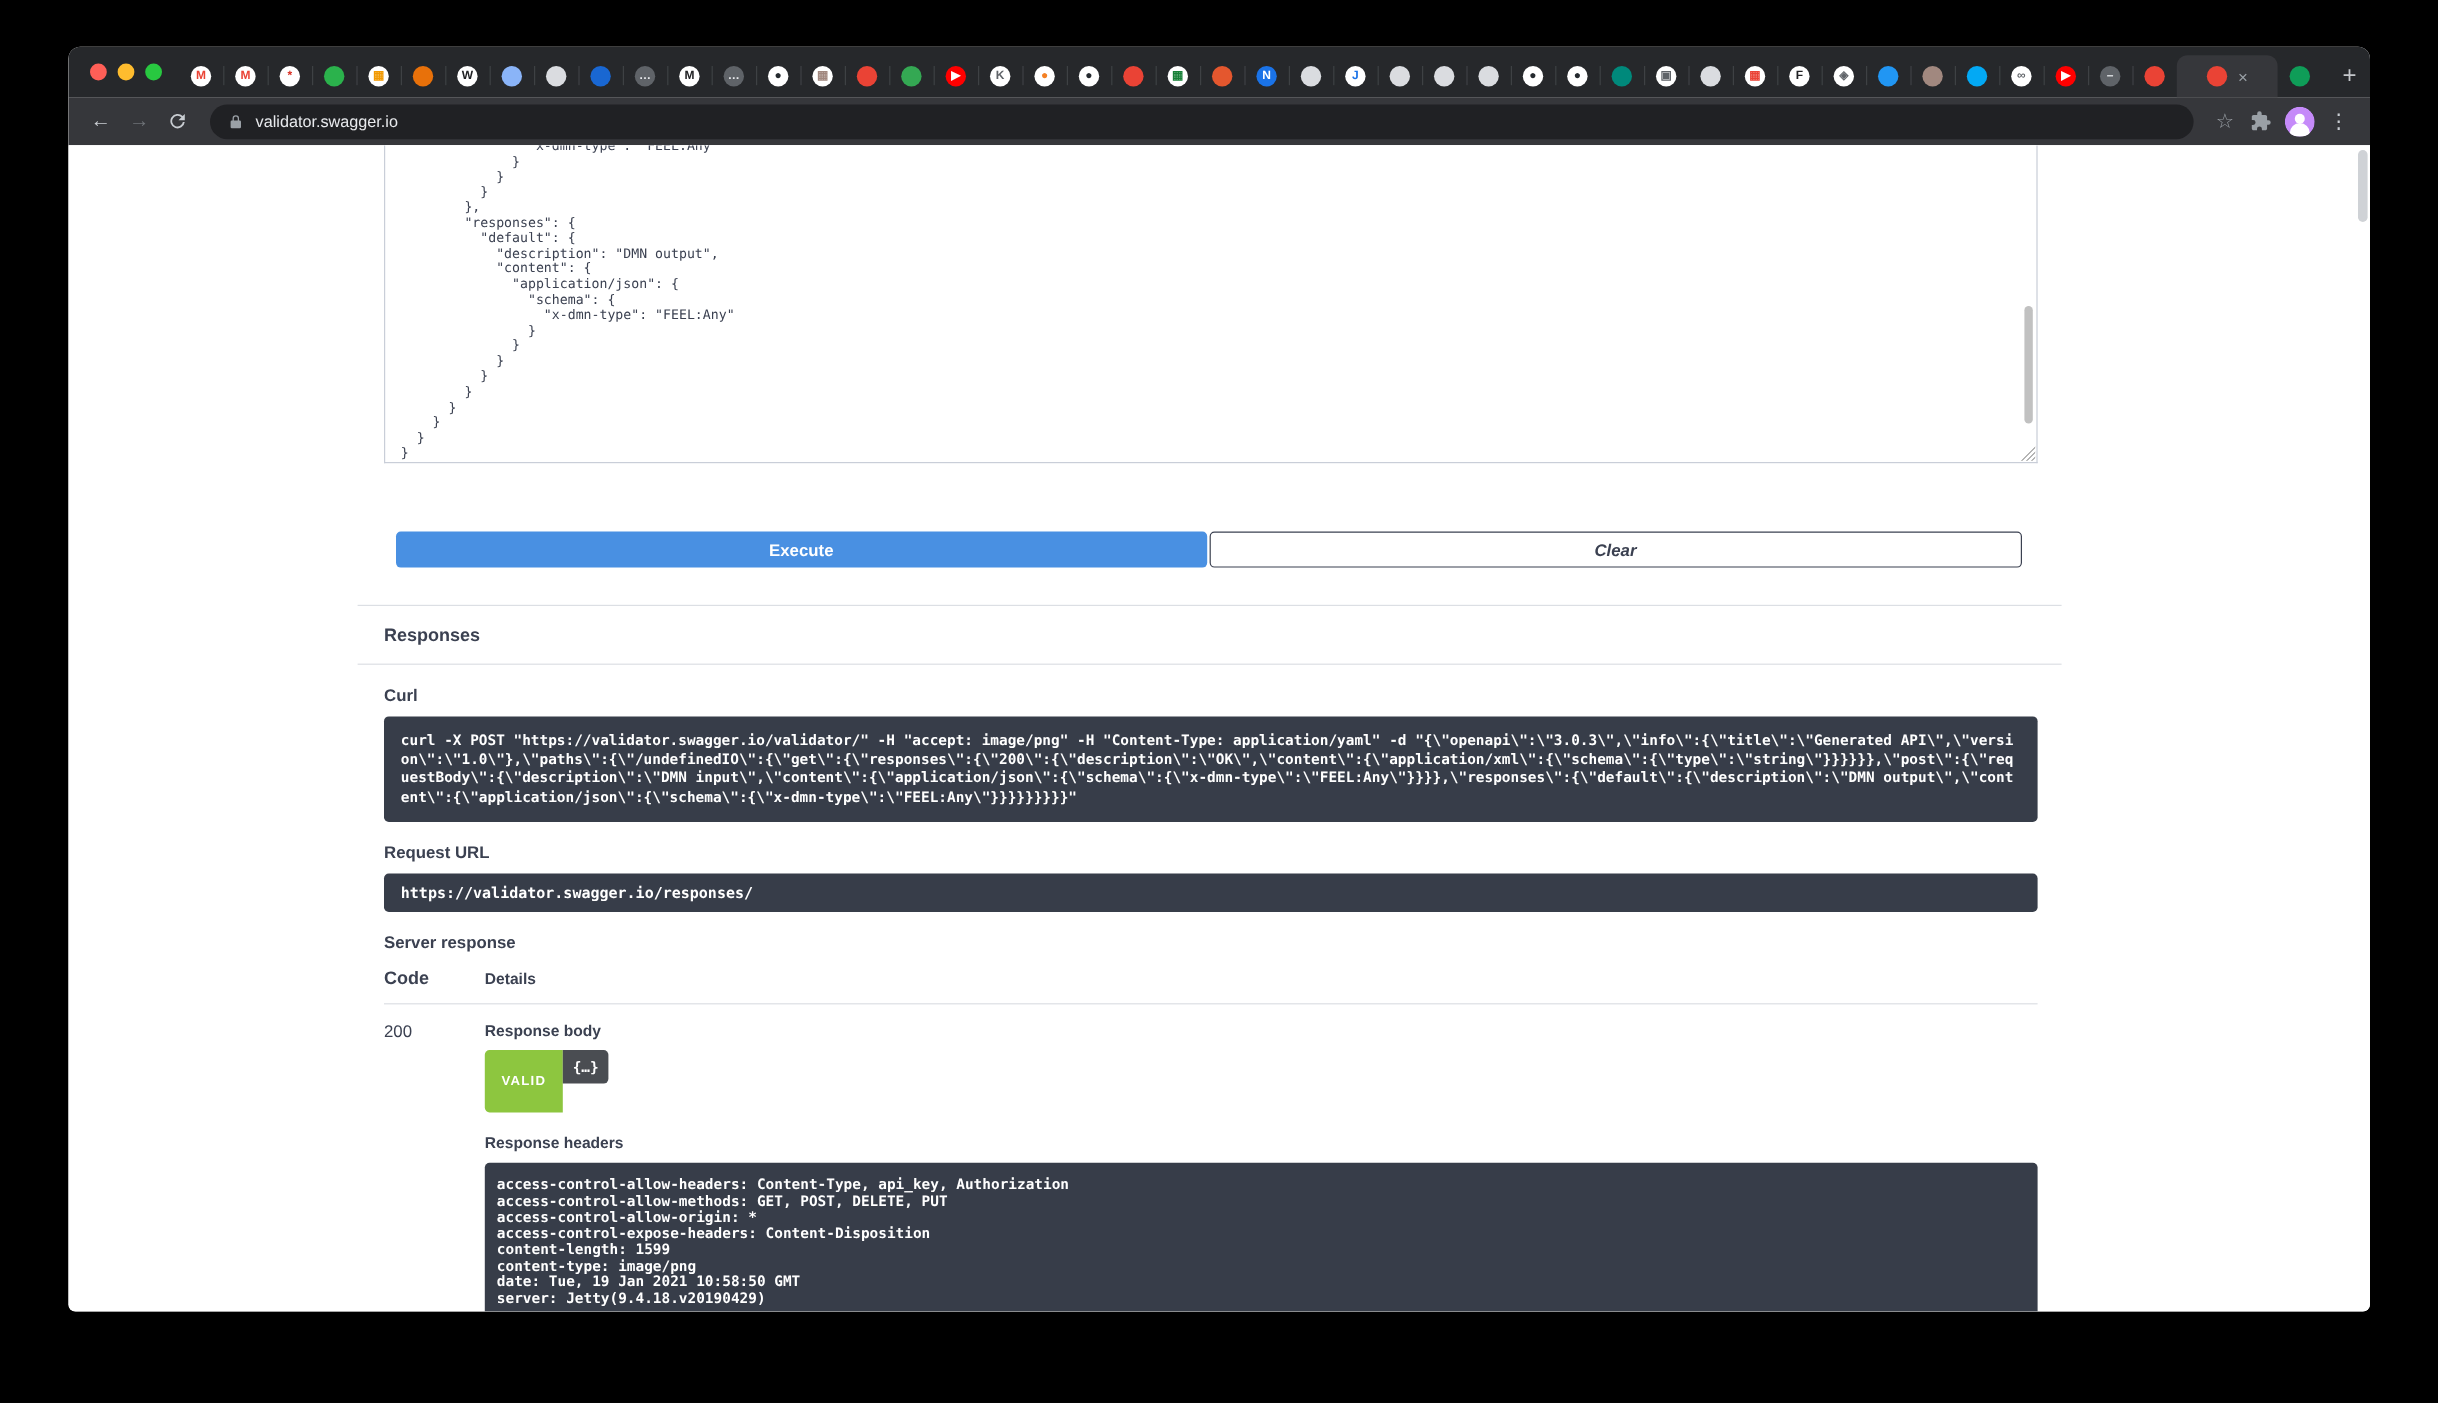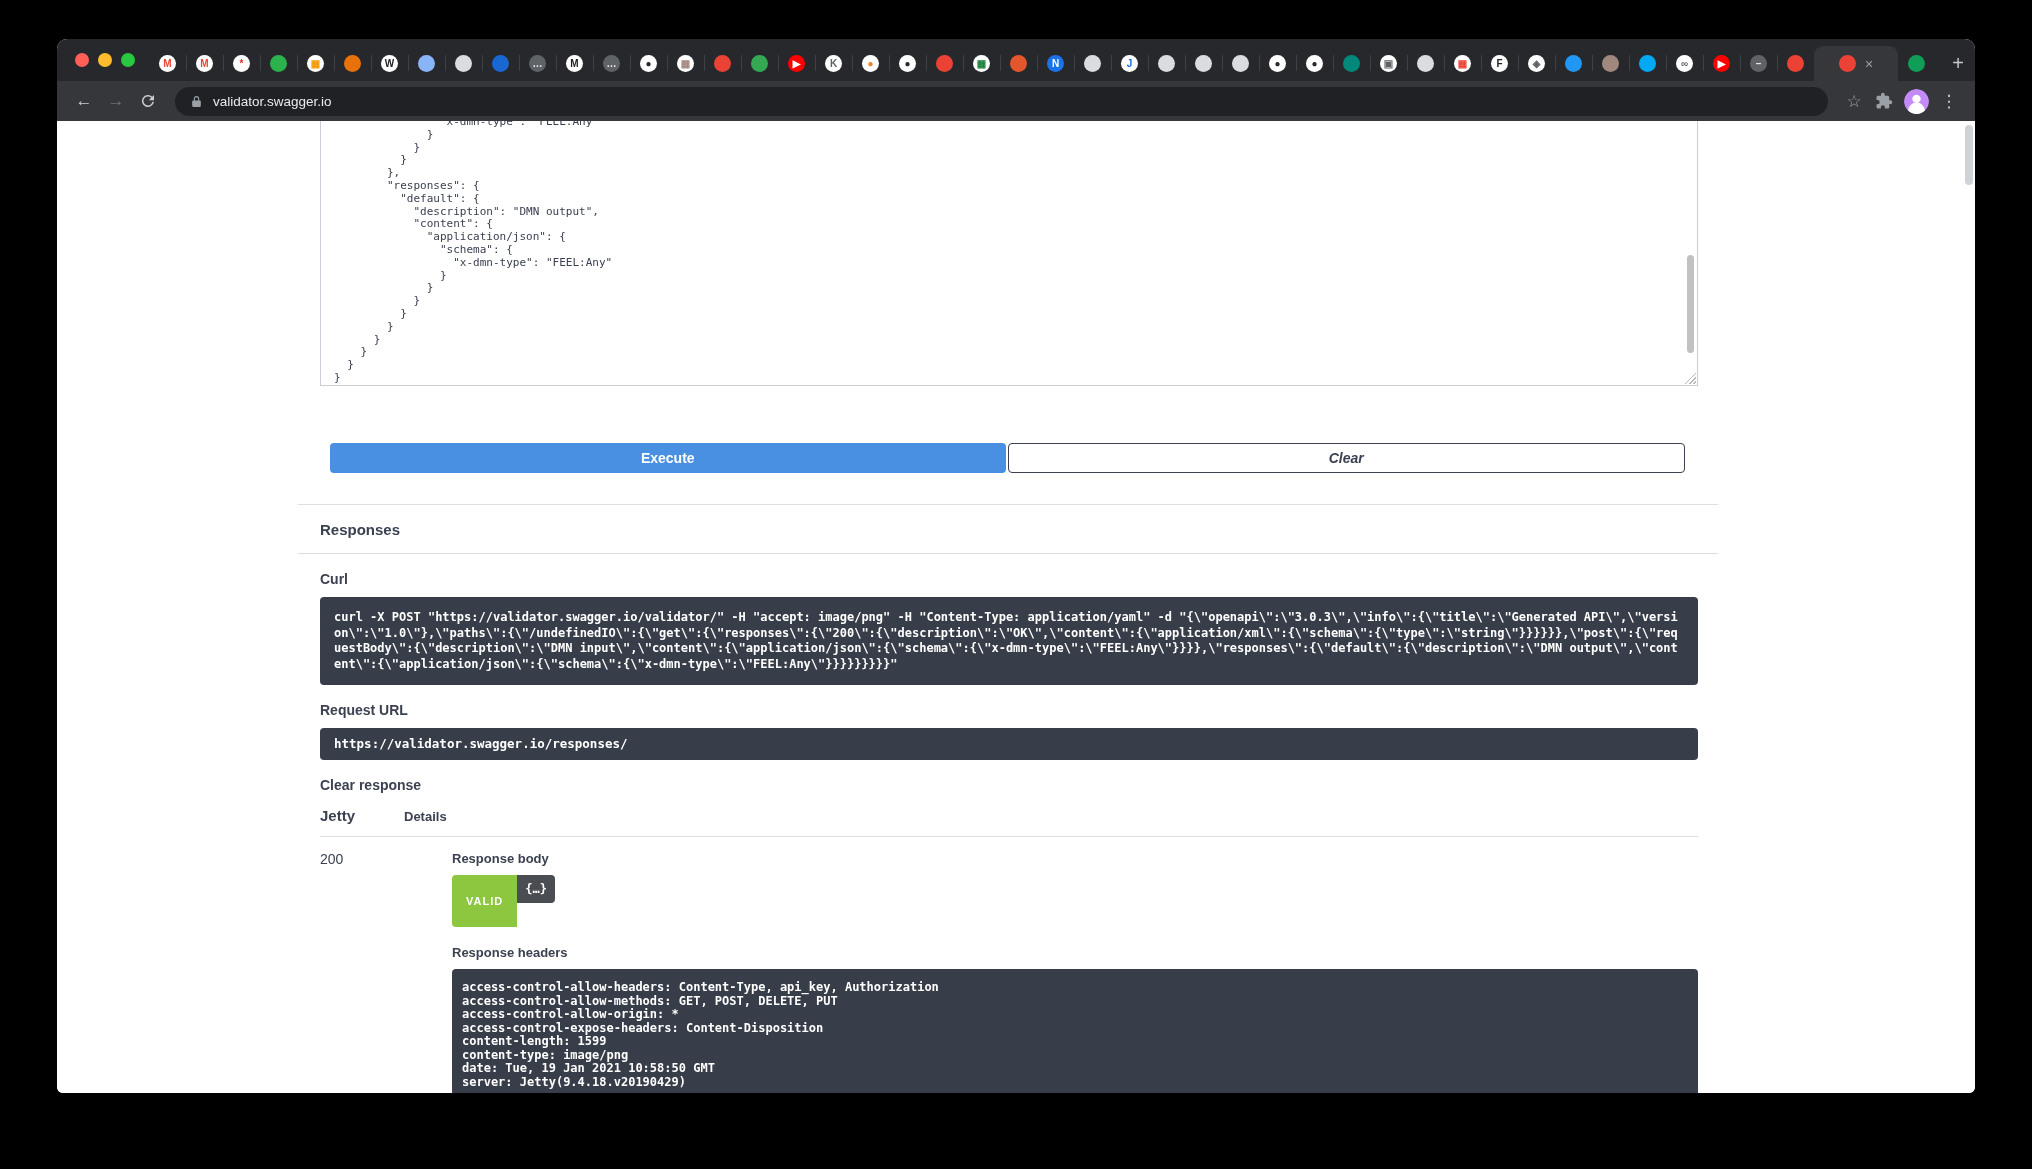--- a/index.html
+++ b/index.html
@@ -53,21 +53,21 @@
   .resp-head{height:48px;display:flex;align-items:center;padding-left:22px;border-bottom:1px solid #dcdfe4;}
   .resp-title{font-size:15px;font-weight:600;color:#3b4151;}
   .resp-inner{padding:0 20px 0 22px;}
   .sec-label{margin-top:17px;font-size:14px;font-weight:700;color:#3b4151;}
   pre.dark{background:#373d49;color:#fff;border-radius:4px;font-family:"DejaVu Sans Mono",monospace;font-weight:700;}
   .curl-block{margin:10px 0 0;padding:13px 14px;font-size:12px;line-height:15.5px;white-space:pre-wrap;word-break:break-all;}
   .requrl-block{margin:10px 0 0;padding:9px 14px;font-size:12.5px;line-height:14px;white-space:pre;}
   .tbl-head{display:flex;margin-top:14px;padding-bottom:12px;border-bottom:1px solid #dcdfe4;align-items:baseline;}
   .code-header{width:84px;font-size:15px;font-weight:700;}
   .details-header{font-size:13px;font-weight:700;}
-  .tbl-row{display:flex;margin-top:14px;gap:48px;}
+  .tbl-row{display:flex;margin-top:14px;}
   .code-col{width:84px;font-size:14px;}
   .details-col{flex:1;}
   .small-label{font-size:13px;font-weight:600;color:#3b4151;}
   .mt{margin-top:18px;}
   .badge{display:flex;margin-top:9px;width:max-content;}
   .badge-green{background:#8dc63f;color:#fff;font-size:11px;font-weight:700;letter-spacing:1px;
                padding:12px 14px;height:28px;display:flex;align-items:center;border-radius:4px 0 0 4px;}
   .badge-dark{background:#4a4d52;color:#fff;font-family:"DejaVu Sans Mono",monospace;font-size:12px;
               font-weight:700;height:28px;display:flex;align-items:center;padding:0 8px;border-radius:0 4px 4px 0;}
   .headers-block{margin:9px 0 0;padding:12px 10px;font-size:12px;line-height:13.5px;white-space:pre;}
@@ -307,24 +307,24 @@
             <span class="resp-title">Responses</span>
           </div>
           <div class="resp-inner">
 
             <div class="sec-label">Curl</div>
             <pre class="dark curl-block">curl -X POST "https://validator.swagger.io/validator/" -H "accept: image/png" -H "Content-Type: application/yaml" -d "{\"openapi\":\"3.0.3\",\"info\":{\"title\":\"Generated API\",\"version\":\"1.0\"},\"paths\":{\"/undefinedIO\":{\"get\":{\"responses\":{\"200\":{\"description\":\"OK\",\"content\":{\"application/xml\":{\"schema\":{\"type\":\"string\"}}}}}},\"post\":{\"requestBody\":{\"description\":\"DMN input\",\"content\":{\"application/json\":{\"schema\":{\"x-dmn-type\":\"FEEL:Any\"}}}},\"responses\":{\"default\":{\"description\":\"DMN output\",\"content\":{\"application/json\":{\"schema\":{\"x-dmn-type\":\"FEEL:Any\"}}}}}}}}}"</pre>
 
             <div class="sec-label">Request URL</div>
             <pre class="dark requrl-block">https://validator.swagger.io/responses/</pre>
 
-            <div class="sec-label">Clear response</div>
+            <div class="sec-label">Server response</div>
 
             <div class="tbl-head">
-              <span class="code-header">Jetty</span>
+              <span class="code-header">Code</span>
               <span class="details-header">Details</span>
             </div>
 
             <div class="tbl-row">
               <div class="code-col">200</div>
               <div class="details-col">
                 <div class="small-label">Response body</div>
                 <div class="badge">
                   <span class="badge-green">VALID</span>
                   <span class="badge-dark">{…}</span>

